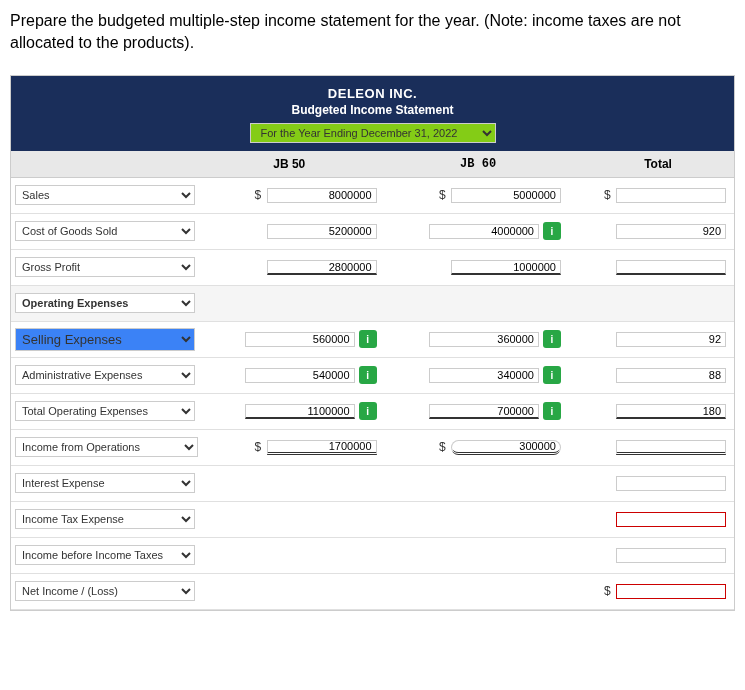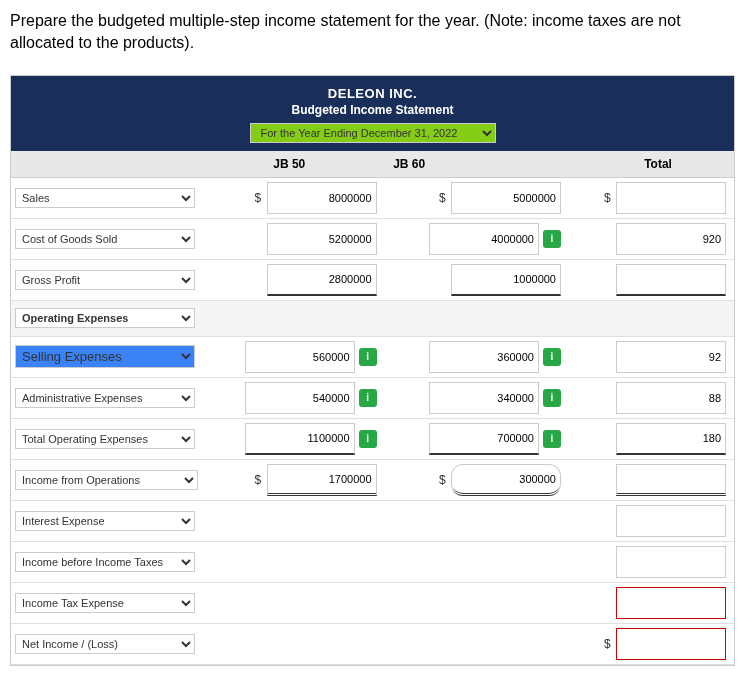--- a/index.html
+++ b/index.html
@@ -55,21 +55,21 @@
       padding: 6px 0;
       gap: 19px;
     }
     .col-label {
       font-weight: bold;
       font-size: 12px;
       text-align: center;
     }
     .col-name { width: 195px; }
     .col-jb50 { width: 190px; text-align: center; }
-    .col-jb60 { width: 190px; text-align: left; }
+    .col-jb60 { width: 190px; text-align: center; font-family: Liberation Mono, monospace; }
     .col-total { width: 170px; text-align: center; }
 
     .data-row {
       display: flex;
       align-items: center;
       border-bottom: 1px solid #e0e0e0;
       min-height: 36px;
       padding: 4px 0;
     }
     .data-row.section-header {
@@ -112,21 +112,21 @@
       padding-right: 8px;
       gap: 4px;
     }
     .dollar-sign {
       font-size: 12px;
       color: #333;
       min-width: 8px;
     }
     input[type="text"] {
       width: 110px;
-      height: 32px;
+      height: 15px;
       border: 1px solid #ccc;
       padding: 2px 4px;
       font-size: 11px;
       text-align: right;
       background: white;
     }
     .info-btn {
       display: inline-flex;
       align-items: center;
       justify-content: center;
@@ -333,41 +333,41 @@
         <div class="cell-jb50"></div>
         <div class="cell-jb60"></div>
         <div class="cell-total">
 
     <input type="text" value="" style="">
   </div>
       </div>
       <div class="data-row">
         <div class="cell-name">
     <select style="font-size:11px;border:1px solid #ccc;padding:2px;background:white;width:180px;">
-      <option>Income before Income Taxes</option>
+      <option>Income Tax Expense</option>
     </select>
   </div>
         <div class="cell-jb50"></div>
         <div class="cell-jb60"></div>
         <div class="cell-total">
 
-    <input type="text" value="" style="">
-  </div>
-      </div>
-      <div class="data-row">
-        <div class="cell-name">
-    <select style="font-size:11px;border:1px solid #ccc;padding:2px;background:white;width:180px;">
-      <option>Income Tax Expense</option>
+    <input type="text" value="" style="border: 1px solid rgb(204, 0, 0);">
+  </div>
+      </div>
+      <div class="data-row">
+        <div class="cell-name">
+    <select style="font-size:11px;border:1px solid #ccc;padding:2px;background:white;width:180px;">
+      <option>Income before Income Taxes</option>
     </select>
   </div>
         <div class="cell-jb50"></div>
         <div class="cell-jb60"></div>
         <div class="cell-total">
 
-    <input type="text" value="" style="border: 1px solid rgb(204, 0, 0);">
+    <input type="text" value="" style="">
   </div>
       </div>
       <div class="data-row">
         <div class="cell-name">
     <select style="font-size:11px;border:1px solid #ccc;padding:2px;background:white;width:180px;">
       <option>Net Income / (Loss)</option>
     </select>
   </div>
         <div class="cell-jb50"></div>
         <div class="cell-jb60"></div>

